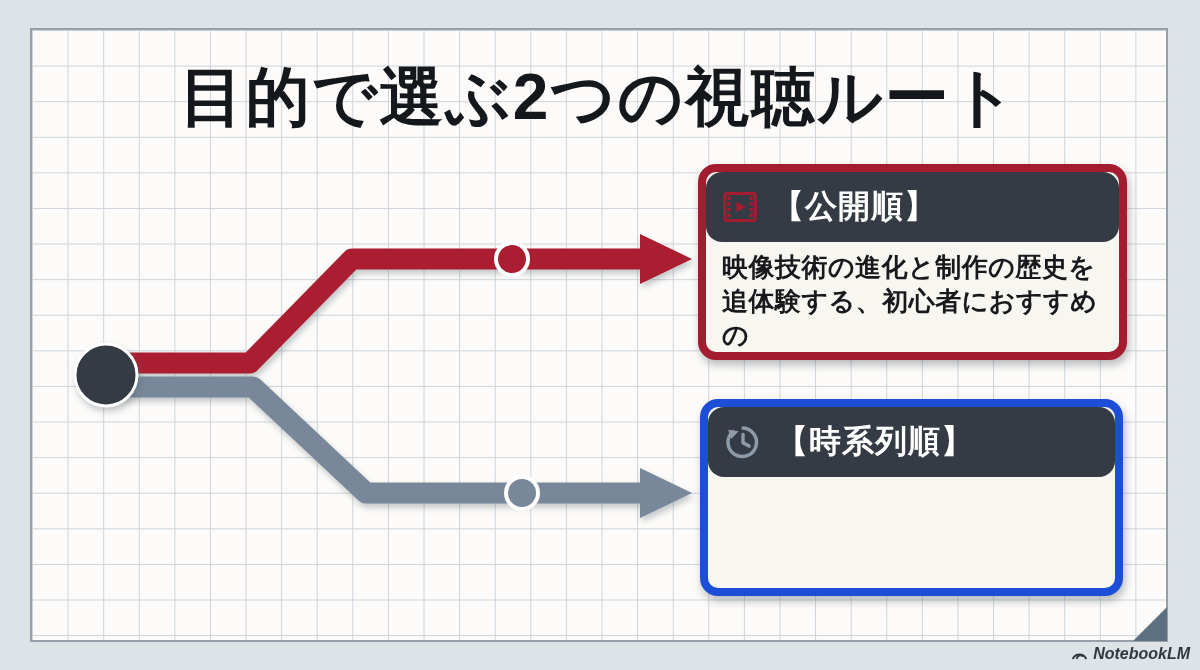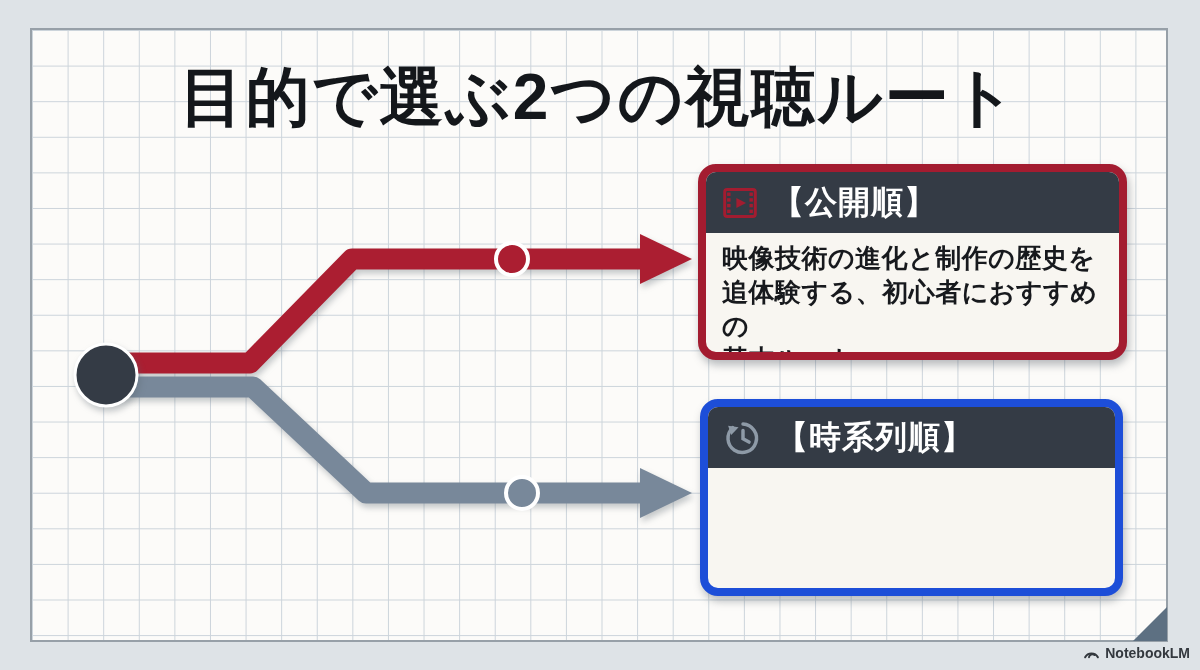--- a/index.html
+++ b/index.html
@@ -27,36 +27,36 @@
   svg.diagram{position:absolute;left:0;top:0;pointer-events:none;}
   .shadowed{filter:drop-shadow(2px 4px 3px rgba(90,100,110,0.35));}
   .card{
     position:absolute;box-sizing:border-box;
     border-radius:18px;background:#f8f6f1;overflow:hidden;
     box-shadow:2px 5px 9px rgba(80,90,100,0.40);
   }
   .card.release{left:698px;top:164px;width:429px;height:196px;border:8px solid #a31c30;}
   .card.chrono {left:700px;top:399px;width:423px;height:197px;border:8px solid #1d4ed8;}
   .card-header{
-    background:#343b45;height:61px;
-    display:flex;align-items:center;gap:14px;padding:0 16px;
+    background:#343b45;height:70px;
+    display:flex;align-items:center;gap:14px;padding:0 16px;border-radius:16px;
   }
   .card-header .hdr-title{
     color:#ffffff;font-size:32px;font-weight:900;letter-spacing:1px;
   }
   .card-body{
     padding:9px 12px 0 16px;
     font-size:26px;font-weight:800;line-height:1.3;color:#17191d;
     white-space:pre-line;letter-spacing:0.5px;
   }
   .hdr-icon{flex:0 0 auto;display:flex;}
   .footer-brand{
     position:absolute;top:645px;right:10px;
     display:flex;align-items:center;gap:5px;
-    color:#33383e;font-size:14px;font-weight:700;
+    color:#33383e;font-size:16px;font-weight:700;font-style:italic;
   }
 </style>
 </head>
 <body>
 
 <div class="panel"></div>
 
 <div class="title">目的で選ぶ2つの視聴ルート</div>
 
 <svg class="diagram" width="1200" height="670" viewBox="0 0 1200 670">

